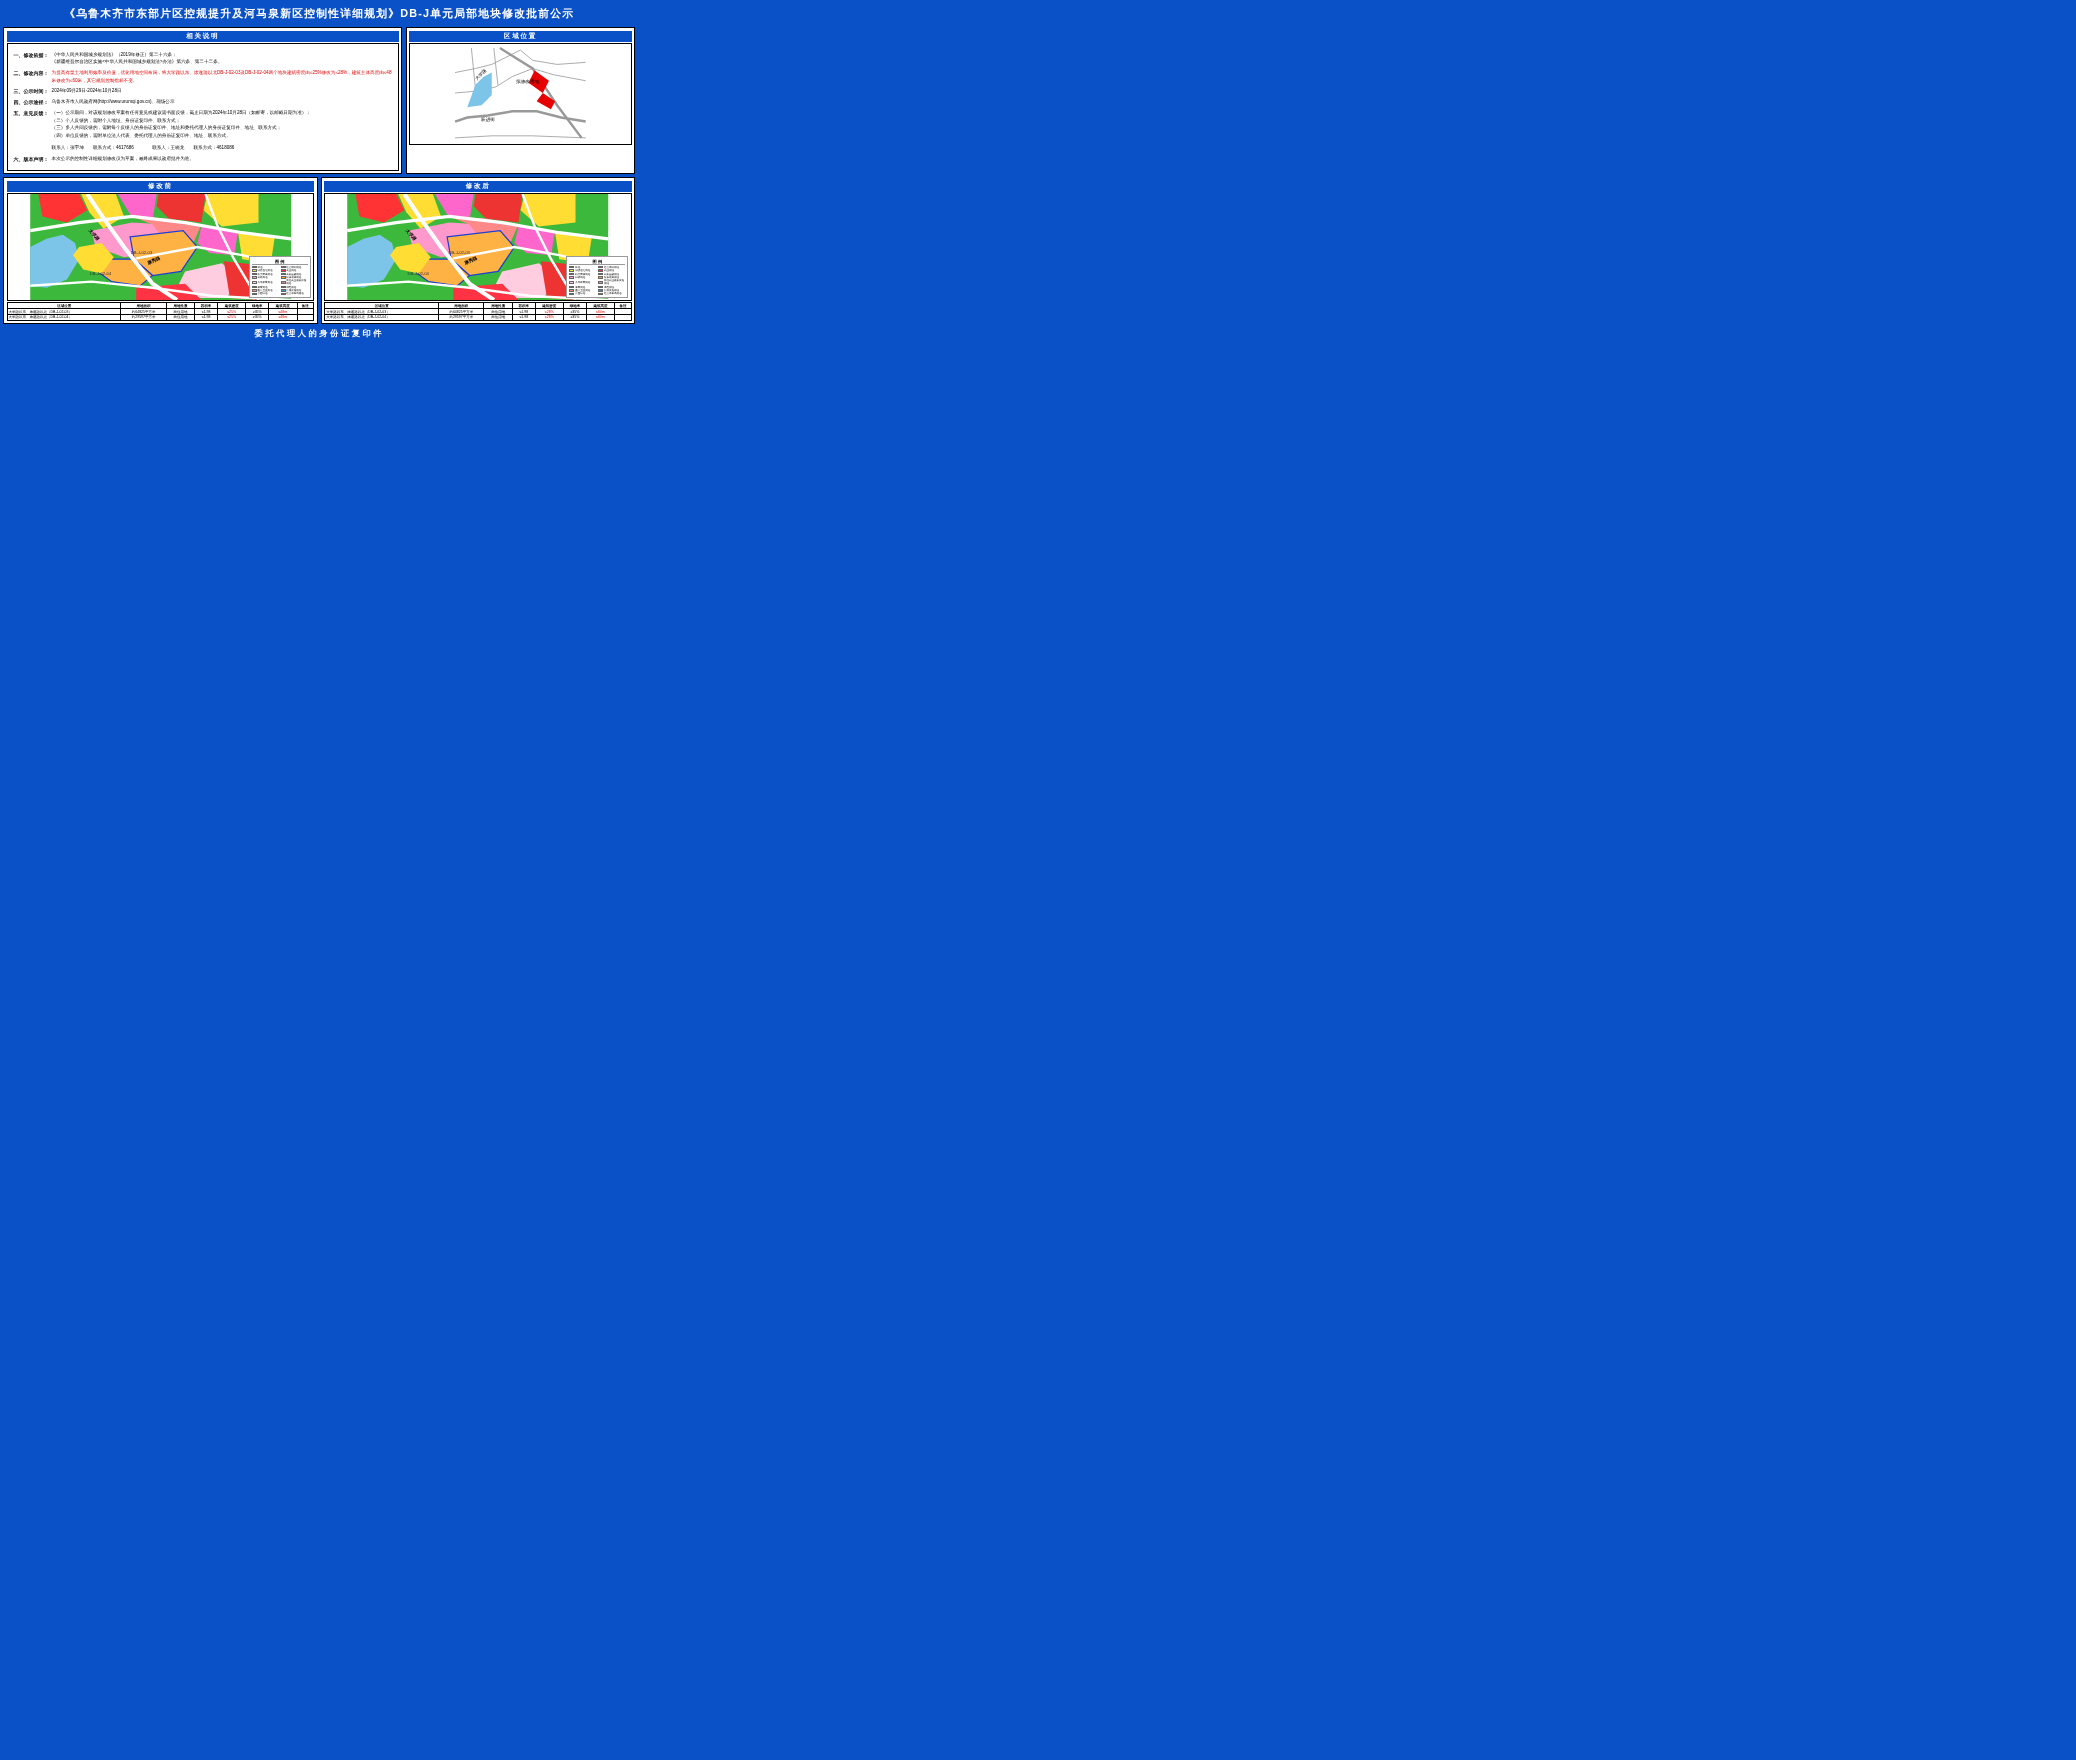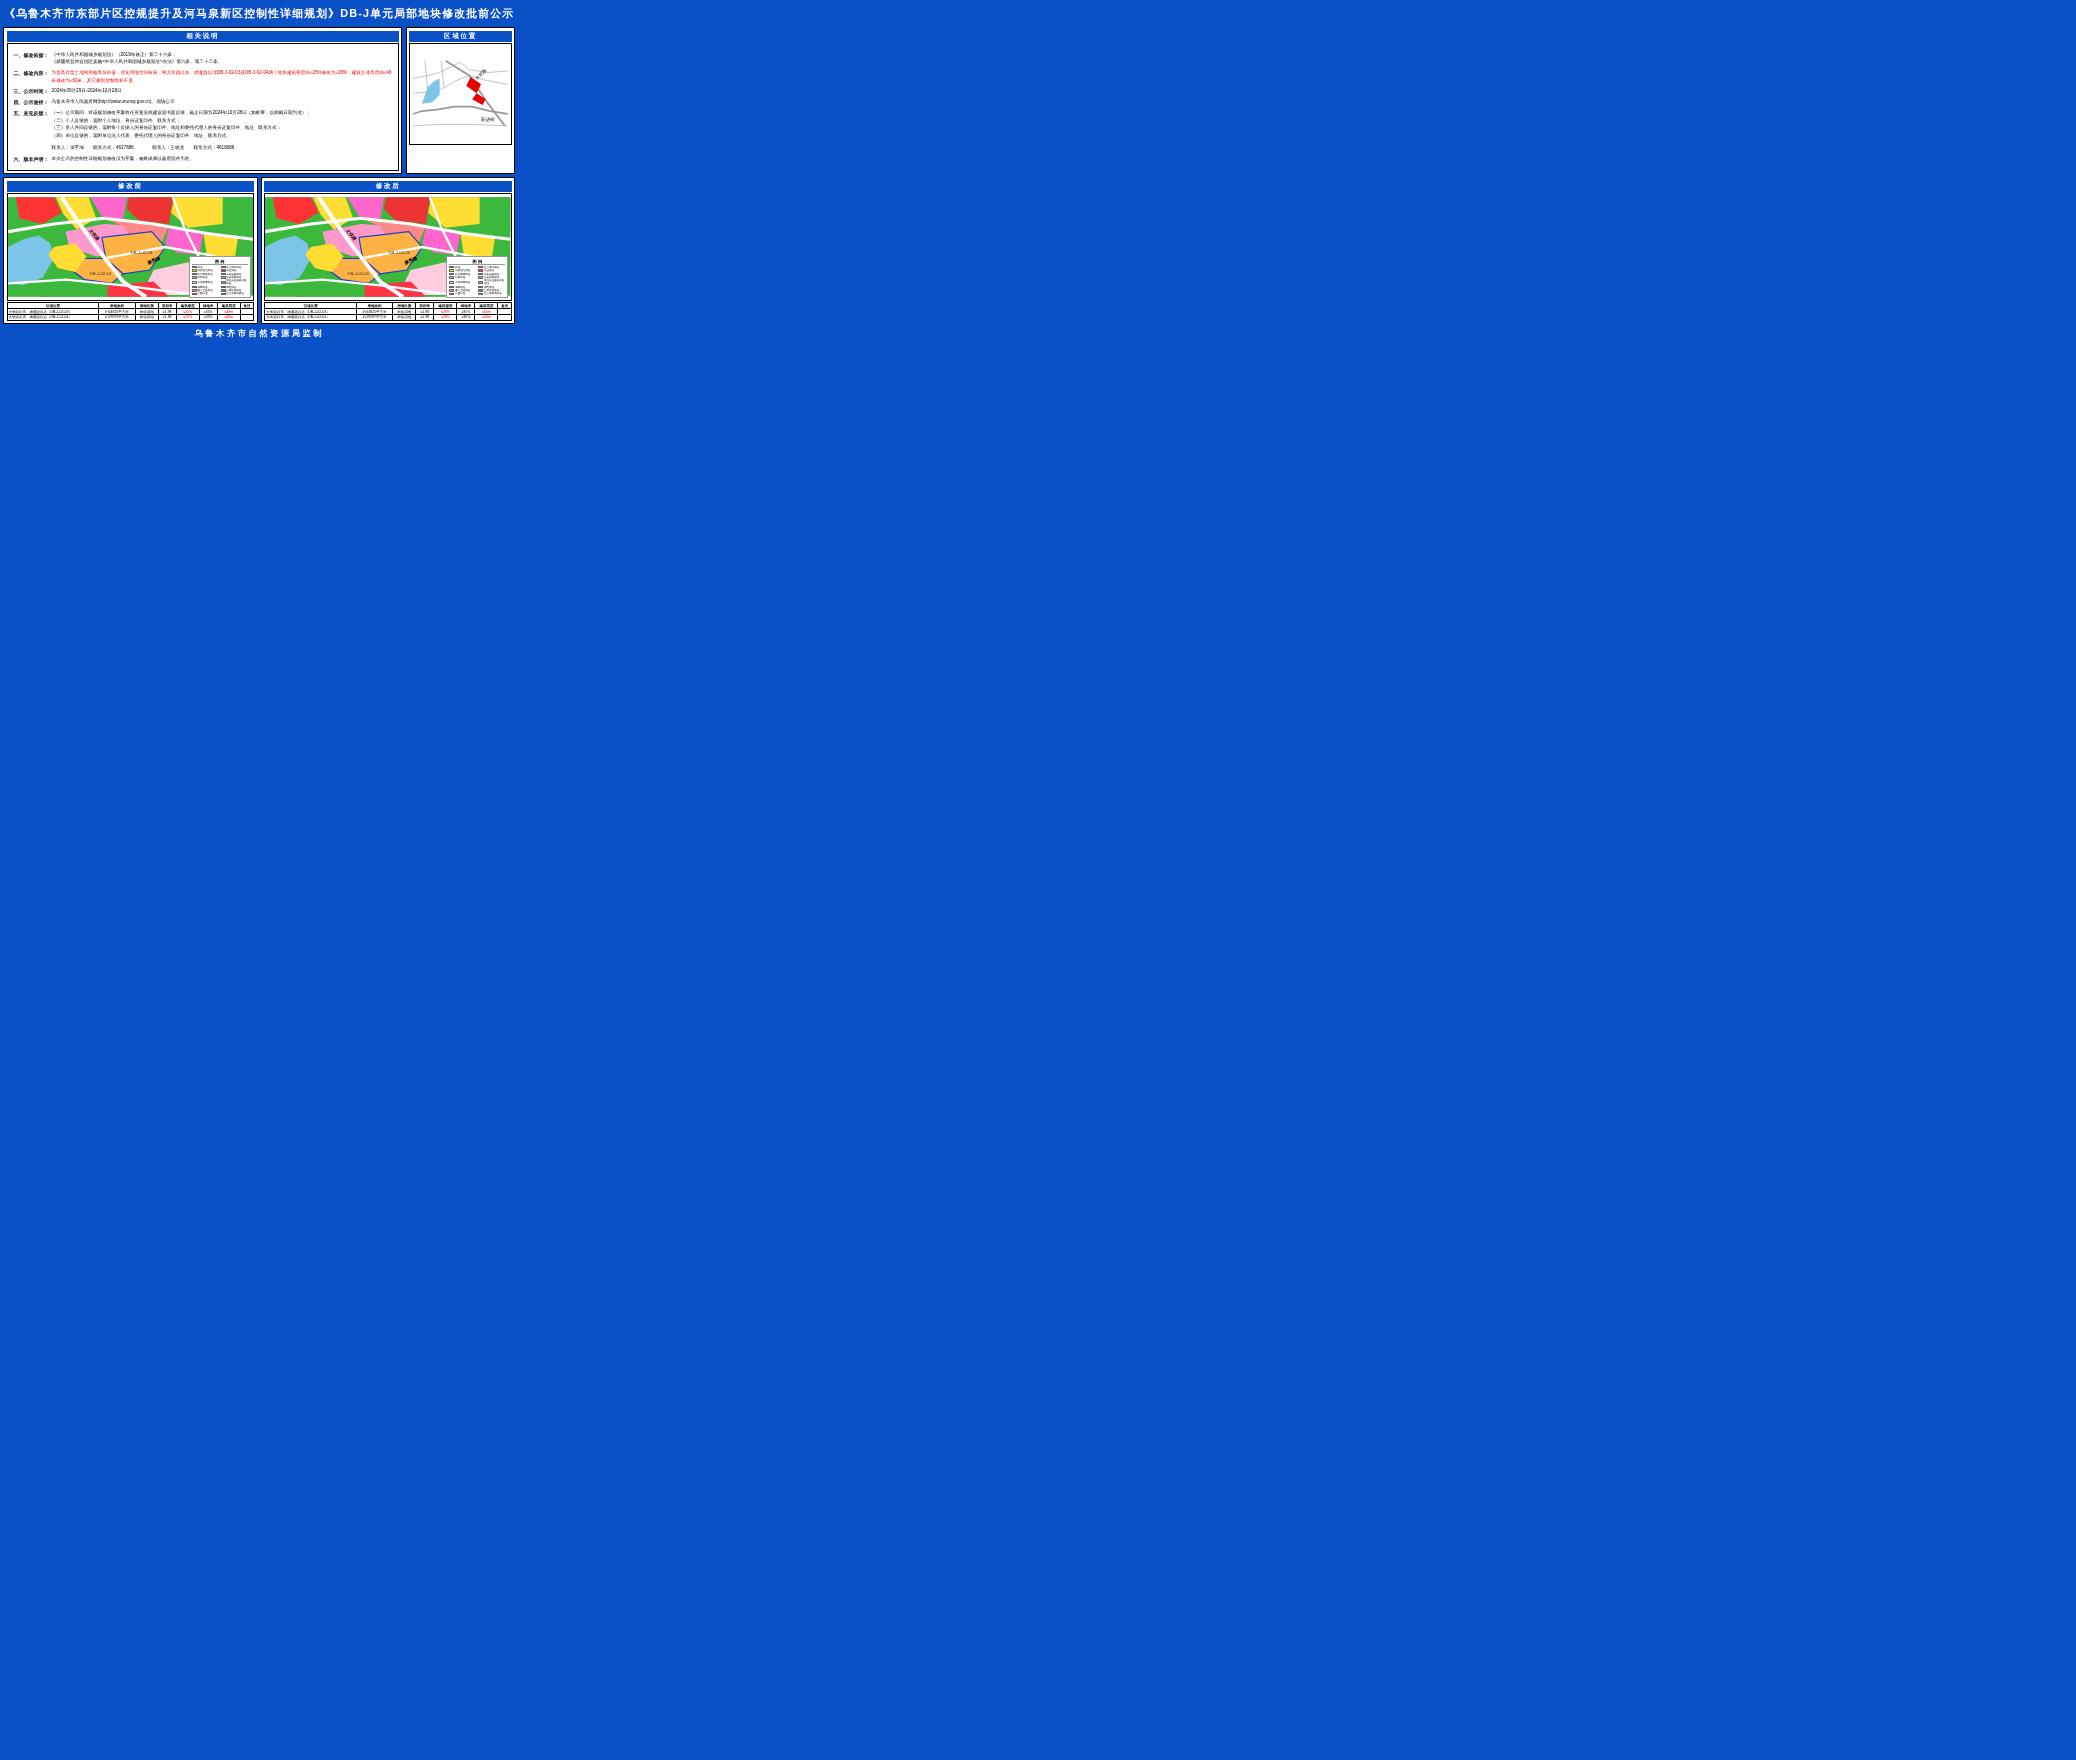--- a/index.html
+++ b/index.html
@@ -3,21 +3,21 @@
 <meta charset="utf-8">
 <style>
   * { box-sizing: border-box; margin: 0; padding: 0; }
   body {
     background: #0a51c7;
     font-family: "SimSun", "Microsoft YaHei", sans-serif;
     font-size: 4.2px;
     padding: 3.3px;
   }
   .page {
-    width: 512px;
+    width: 632px;
     background: #0a51c7;
   }
   .main-title {
     color: #fff;
     text-align: center;
     font-size: 10.8px;
     font-weight: bold;
     letter-spacing: 1.2px;
     padding: 4.2px 0 5.8px 0;
     font-family: "SimHei", "Microsoft YaHei", sans-serif;
@@ -495,15 +495,15 @@
               <td><span class="red">≤28%</span></td>
               <td><span>≥35%</span></td>
               <td><span class="red">≤60m</span></td>
               <td><span></span></td>
             </tr>
           </tbody>
         </table>
     </div>
   </div>
 
-  <div class="footer-bar">乌鲁木齐市自然资源局监制</div>
+  <div class="footer-bar">委托代理人的身份证复印件</div>
 </div>
 
 
 </body></html>

